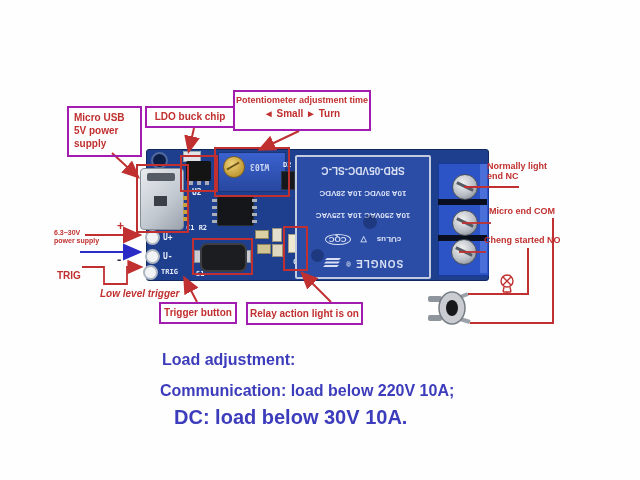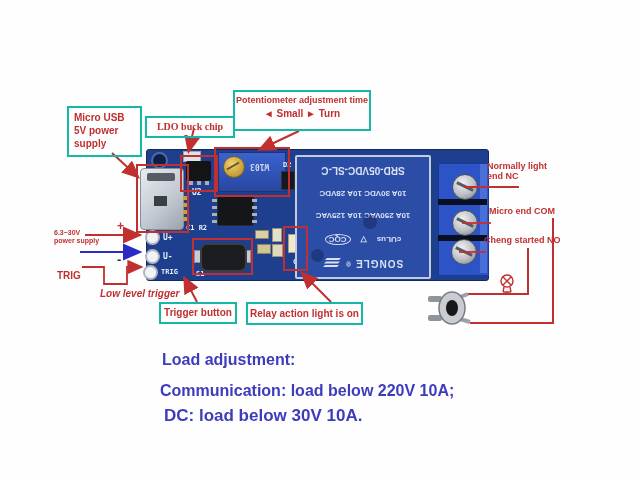--- a/index.html
+++ b/index.html
@@ -1,20 +1,20 @@
 <!DOCTYPE html>
 <html><head>
 <meta charset="utf-8">
 <style>
   html,body{margin:0;padding:0;background:#fff;}
   .canvas{position:relative;width:640px;height:480px;background:#fefefe;overflow:hidden;
           font-family:"Liberation Sans",sans-serif;}
   .abs{position:absolute;}
   
-  .callout{position:absolute;border:2px solid #14b8a6;color:#c13030;font-weight:bold;
+  .callout{position:absolute;border:2px solid #a21caf;color:#c13030;font-weight:bold;
            background:rgba(255,255,255,0.0);text-align:center;}
   .redtext{position:absolute;color:#c13030;font-weight:bold;line-height:1.1;}
   
   .pcb{position:absolute;background:#1d3f8e;border:1px solid #102a5e;border-radius:3px;}
   .silk{position:absolute;color:#e8edf8;font-weight:bold;font-family:"DejaVu Sans Mono",monospace;}
   .screw{position:absolute;width:24px;height:24px;border-radius:50%;
          background:radial-gradient(circle at 40% 35%,#f2f2f2,#b9bec6 55%,#70757e);
          border:1px solid #4a4f58;}
   .screw::after{content:"";position:absolute;left:3px;right:3px;top:10px;height:3px;
          background:#555a63;transform:rotate(25deg);}
@@ -166,21 +166,21 @@
       <ellipse cx="452" cy="308" rx="6" ry="8" fill="#17181a"></ellipse>
     </g>
   </svg>
 
   <div class="callout" style="left:67px;top:106px;width:66px;height:44px;font-size:10px;text-align:left;padding:3px 0 0 5px;line-height:13px;">
     <div>Micro USB</div>
     <div>5V power</div>
     <div>supply</div>
   </div>
 
-  <div class="callout" style="left:145px;top:116px;width:86px;height:18px;font-size:10px;line-height:18px;font-family:Liberation Serif, serif;">
+  <div class="callout" style="left:145px;top:106px;width:86px;height:18px;font-size:10px;line-height:18px;">
     <span>LDO buck chip</span>
   </div>
 
   <div class="callout" style="left:233px;top:90px;width:134px;height:37px;font-size:9px;">
     <div style="margin-top:3px;">Potentiometer adjustment time</div>
     <div style="margin-top:3px;font-size:10px;">
       <span>◄</span>
       <span>Small</span>
       <span>►</span>
       <span>Turn</span>
@@ -206,15 +206,15 @@
     <div>6.3~30V</div>
     <div>power supply</div>
   </div>
   <div class="redtext" style="left:117px;top:220px;font-size:12px;">+</div>
   <div class="abs" style="left:117px;top:252px;font-size:13px;font-weight:bold;color:#2b2b44;">-</div>
   <div class="redtext" style="left:57px;top:270px;font-size:10px;">TRIG</div>
   <div class="redtext" style="left:100px;top:288px;font-size:10px;font-style:italic;">Low level trigger</div>
 
   <div class="footer" style="left:162px;top:351px;font-size:16px;">Load adjustment:</div>
   <div class="footer" style="left:160px;top:382px;font-size:16px;">Communication: load below 220V 10A;</div>
-  <div class="footer" style="left:164px;top:406px;font-size:17px;">DC: load below 30V 10A.</div>
+  <div class="footer" style="left:174px;top:406px;font-size:20px;">DC: load below 30V 10A.</div>
 
 </div>
 
 </body></html>

